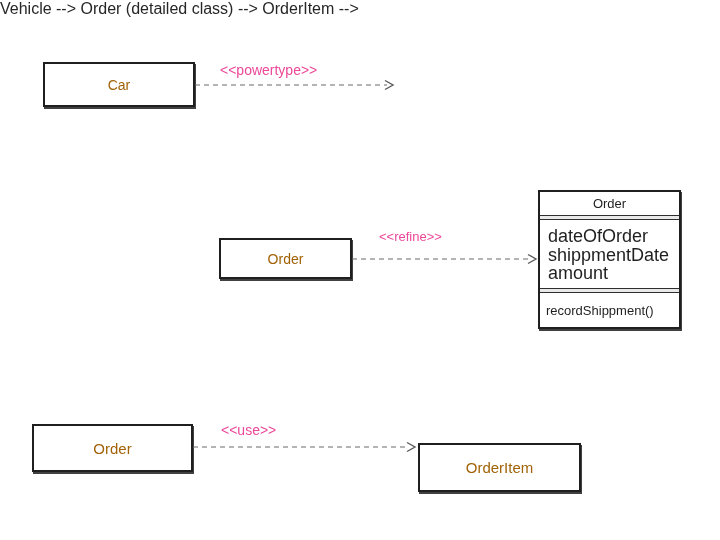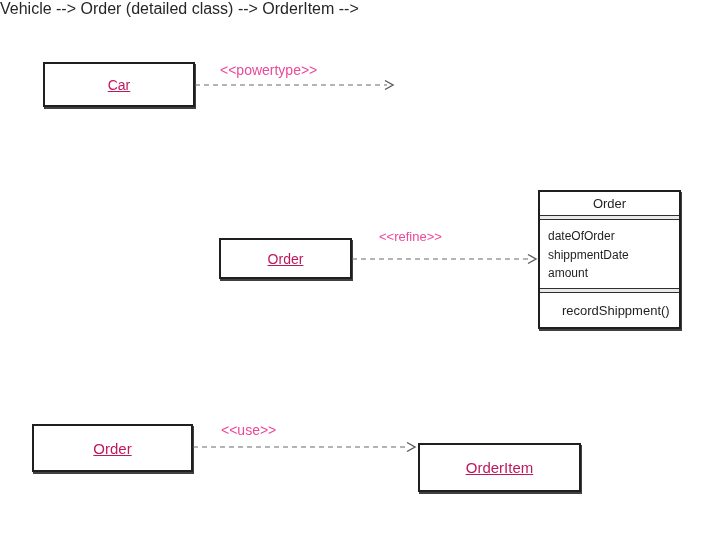--- a/index.html
+++ b/index.html
@@ -22,23 +22,22 @@
     box-sizing: border-box;
     border: 2px solid #1f1f1f;
     background: #ffffff;
     display: flex;
     align-items: center;
     justify-content: center;
     box-shadow: 1px 2px 0 rgba(30,30,30,0.85);
   }
   .box-label {
     font-size: 14px;
-    color: #be185d;
+    color: #a16207;
     white-space: nowrap;
-    text-decoration: underline;
   }
   .big .box-label { font-size: 15px; }
 
   .box-car        { left: 43px;  top: 62px;  width: 152px; height: 45px; }
   .box-vehicle    { left: 397px; top: 62px;  width: 156px; height: 46px; }
   .box-order-mid  { left: 219px; top: 238px; width: 133px; height: 41px; }
   .box-order-bot  { left: 32px;  top: 424px; width: 161px; height: 48px; }
   .box-orderitem  { left: 418px; top: 443px; width: 163px; height: 49px; }
 
   
@@ -64,29 +63,29 @@
   .divider {
     height: 3px;
     flex: 0 0 auto;
     border-top: 1px solid #2e2e2e;
     border-bottom: 1px solid #2e2e2e;
     background: #e9e9e9;
   }
   .attrs-compartment {
     flex: 1 1 auto;
     padding: 7px 0 0 8px;
-    font-size: 12px;
+    font-size: 18px;
     line-height: 18.5px;
     color: #1f1f1f;
   }
   .ops-compartment {
     height: 34px;
     display: flex;
     align-items: center;
-    padding-left: 22px;
+    padding-left: 6px;
     font-size: 13px;
     color: #1f1f1f;
   }
 
   
   .connector {
     position: absolute;
     height: 12px;
   }
   .connector svg { display: block; }

